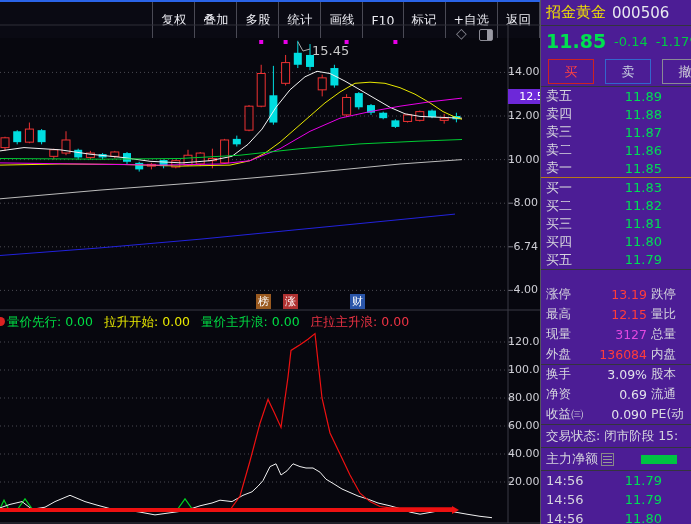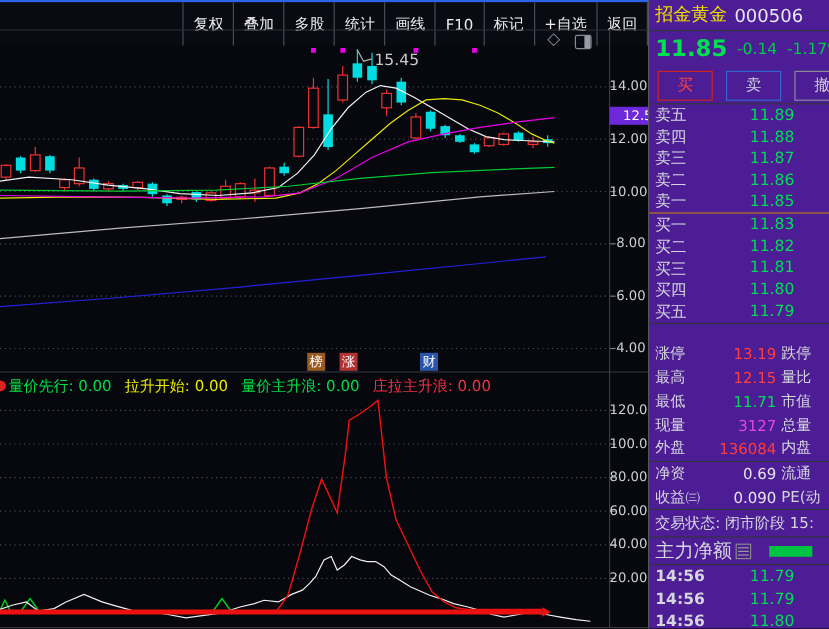--- a/index.html
+++ b/index.html
@@ -44,27 +44,27 @@
   .ob-label{color:#d5d5dd;}
   .ob-price{margin-left:auto;color:#00dd55;}
   #ob-sep{height:0;border-top:1px solid #b87818;}
   #stats{height:155px;border-top:1px solid #34343e;display:flex;flex-direction:column;padding-top:15px;box-sizing:border-box;}
   .st-row{flex:1;display:flex;align-items:center;font-size:12.5px;padding-left:5px;white-space:nowrap;}
   .st-label{width:53px;flex:none;}
   .st-value{flex:1;text-align:right;}
   .st-label2{flex:none;width:40px;margin-left:4px;overflow:visible;}
   .st-div{height:0;border-top:1px solid #34343e;}
   #trade-status{height:22px;border-top:1px solid #34343e;display:flex;align-items:center;font-size:12.5px;padding-left:5px;white-space:nowrap;}
-  #main-net{height:22px;border-top:1px solid #34343e;display:flex;align-items:center;font-size:16px;padding-left:5px;}
+  #main-net{height:22px;border-top:1px solid #34343e;display:flex;align-items:center;font-size:13px;padding-left:5px;}
   #net-icon{width:11px;height:11px;border:1px solid #888;margin-left:3px;flex:none;position:relative;}
   #net-icon i{position:absolute;left:1px;right:1px;height:1px;background:#999;}
   #net-bar{margin-left:auto;margin-right:14px;width:36px;height:9px;background:#00c343;}
   #ticks{border-top:1px solid #34343e;display:flex;flex-direction:column;}
   .tick-row{height:19px;display:flex;align-items:center;font-size:13px;padding:0 29px 0 5px;}
-  .tick-time{color:#d5d5dd;font-weight:bold;}
+  .tick-time{color:#d5d5dd;}
   .tick-price{margin-left:auto;color:#00dd55;}
 </style>
 </head>
 <body>
 
 <div id="app">
   <div id="top-blue"></div>
   <div id="toolbar">
       <div class="tbtn">复权</div>
       <div class="tbtn">叠加</div>
@@ -201,21 +201,21 @@
       <line x1="0" y1="523" x2="540" y2="523" stroke="#3a3a44" stroke-width="1"></line>
       <line x1="508" y1="25" x2="508" y2="523" stroke="#3a3a44" stroke-width="1"></line>
     </svg>
 
   <div id="axis-col">
     <div id="axis-highlight">12.56</div>
   <div class="axis-label" style="top: 65.4px;">14.00</div>
       <div class="axis-label" style="top: 109px;">12.00</div>
       <div class="axis-label" style="top: 152.6px;">10.00</div>
       <div class="axis-label" style="top: 196.2px;">8.00</div>
-      <div class="axis-label" style="top: 239.8px;">6.00</div>
+      <div class="axis-label" style="top: 239.8px;">6.74</div>
       <div class="axis-label" style="top: 283.4px;">4.00</div>
       <div class="axis-label" style="top: 335px;">120.0</div>
       <div class="axis-label" style="top: 363px;">100.0</div>
       <div class="axis-label" style="top: 391px;">80.00</div>
       <div class="axis-label" style="top: 419px;">60.00</div>
       <div class="axis-label" style="top: 447px;">40.00</div>
       <div class="axis-label" style="top: 475px; margin-left: 28px;">20.00</div>
     </div>
 
   <div id="peak-label">15.45</div>
@@ -296,35 +296,35 @@
           <span class="st-label">涨停</span>
           <span class="st-value" style="color: rgb(255, 60, 60);">13.19</span>
           <span class="st-label2">跌停</span>
         </div>
         <div class="st-row">
           <span class="st-label">最高</span>
           <span class="st-value" style="color: rgb(255, 60, 60);">12.15</span>
           <span class="st-label2">量比</span>
         </div>
         <div class="st-row">
-          <span class="st-label">最低</span>
-          <span class="st-value" style="color: rgb(0, 221, 85);">11.71</span>
-          <span class="st-label2">市值</span>
-        </div>
-        <div class="st-row">
           <span class="st-label">现量</span>
           <span class="st-value" style="color: rgb(224, 72, 224);">3127</span>
           <span class="st-label2">总量</span>
         </div>
         <div class="st-row">
           <span class="st-label">外盘</span>
           <span class="st-value" style="color: rgb(255, 60, 60);">136084</span>
           <span class="st-label2">内盘</span>
         </div>
         <div class="st-div"></div>
+        <div class="st-row">
+          <span class="st-label">换手</span>
+          <span class="st-value" style="color: rgb(226, 226, 234);">3.09%</span>
+          <span class="st-label2">股本</span>
+        </div>
         <div class="st-row">
           <span class="st-label">净资</span>
           <span class="st-value" style="color: rgb(226, 226, 234);">0.69</span>
           <span class="st-label2">流通</span>
         </div>
         <div class="st-row">
           <span class="st-label">收益㈢</span>
           <span class="st-value" style="color: rgb(226, 226, 234);">0.090</span>
           <span class="st-label2">PE(动</span>
         </div>

